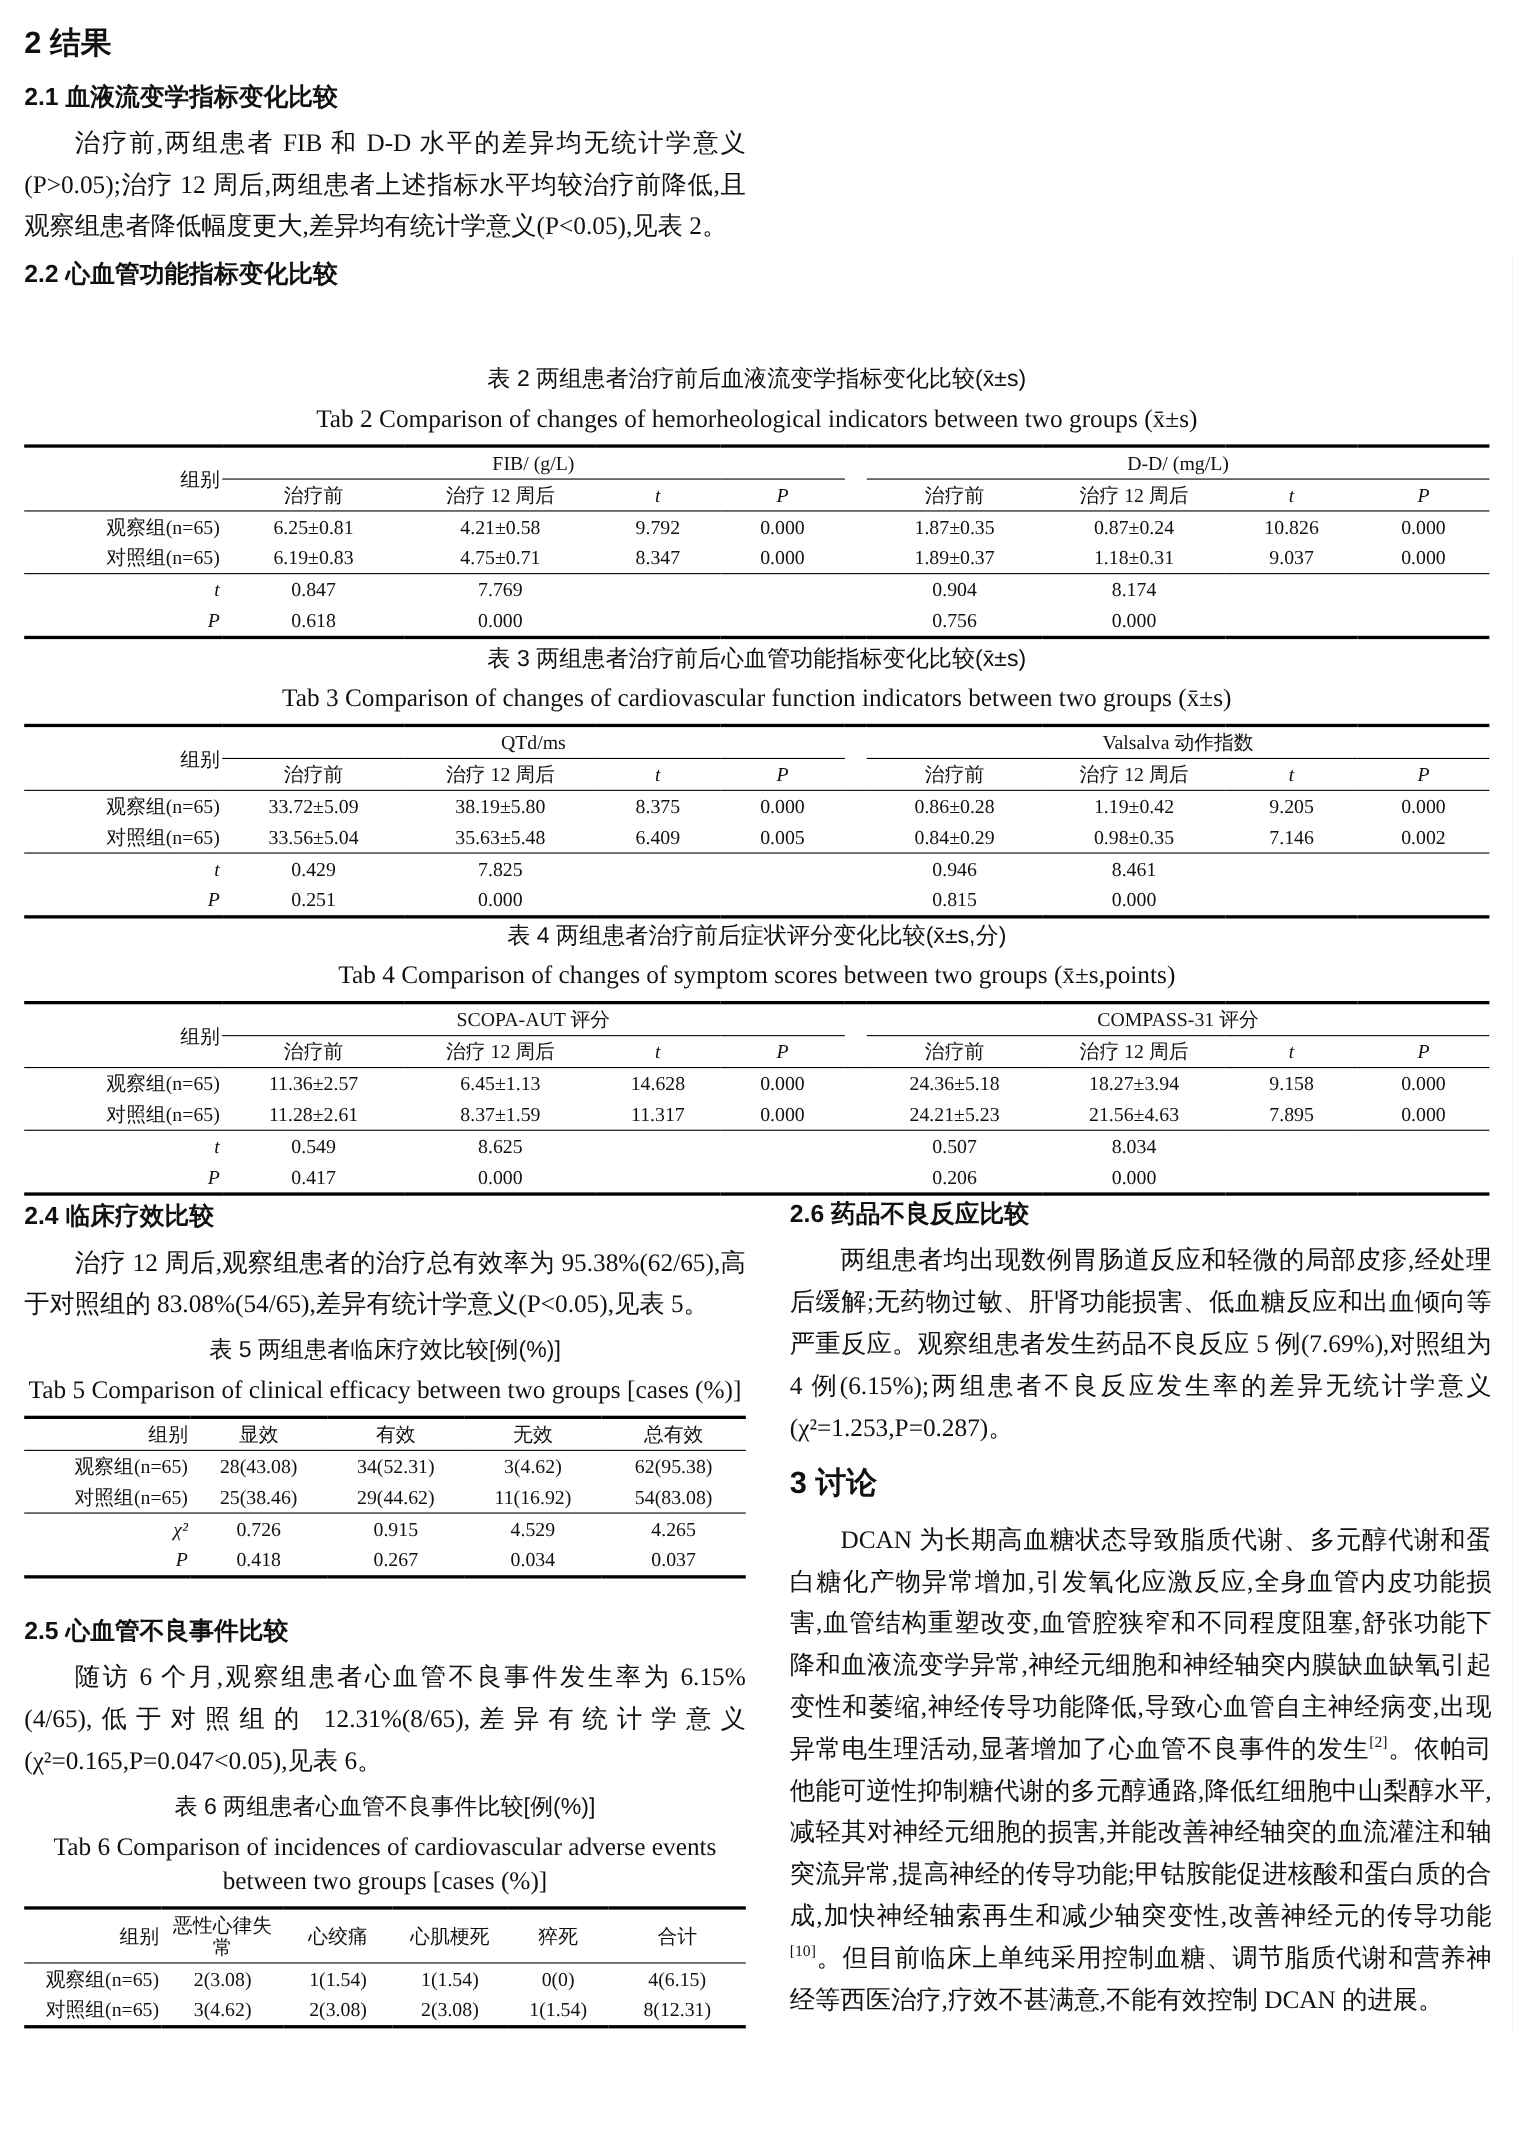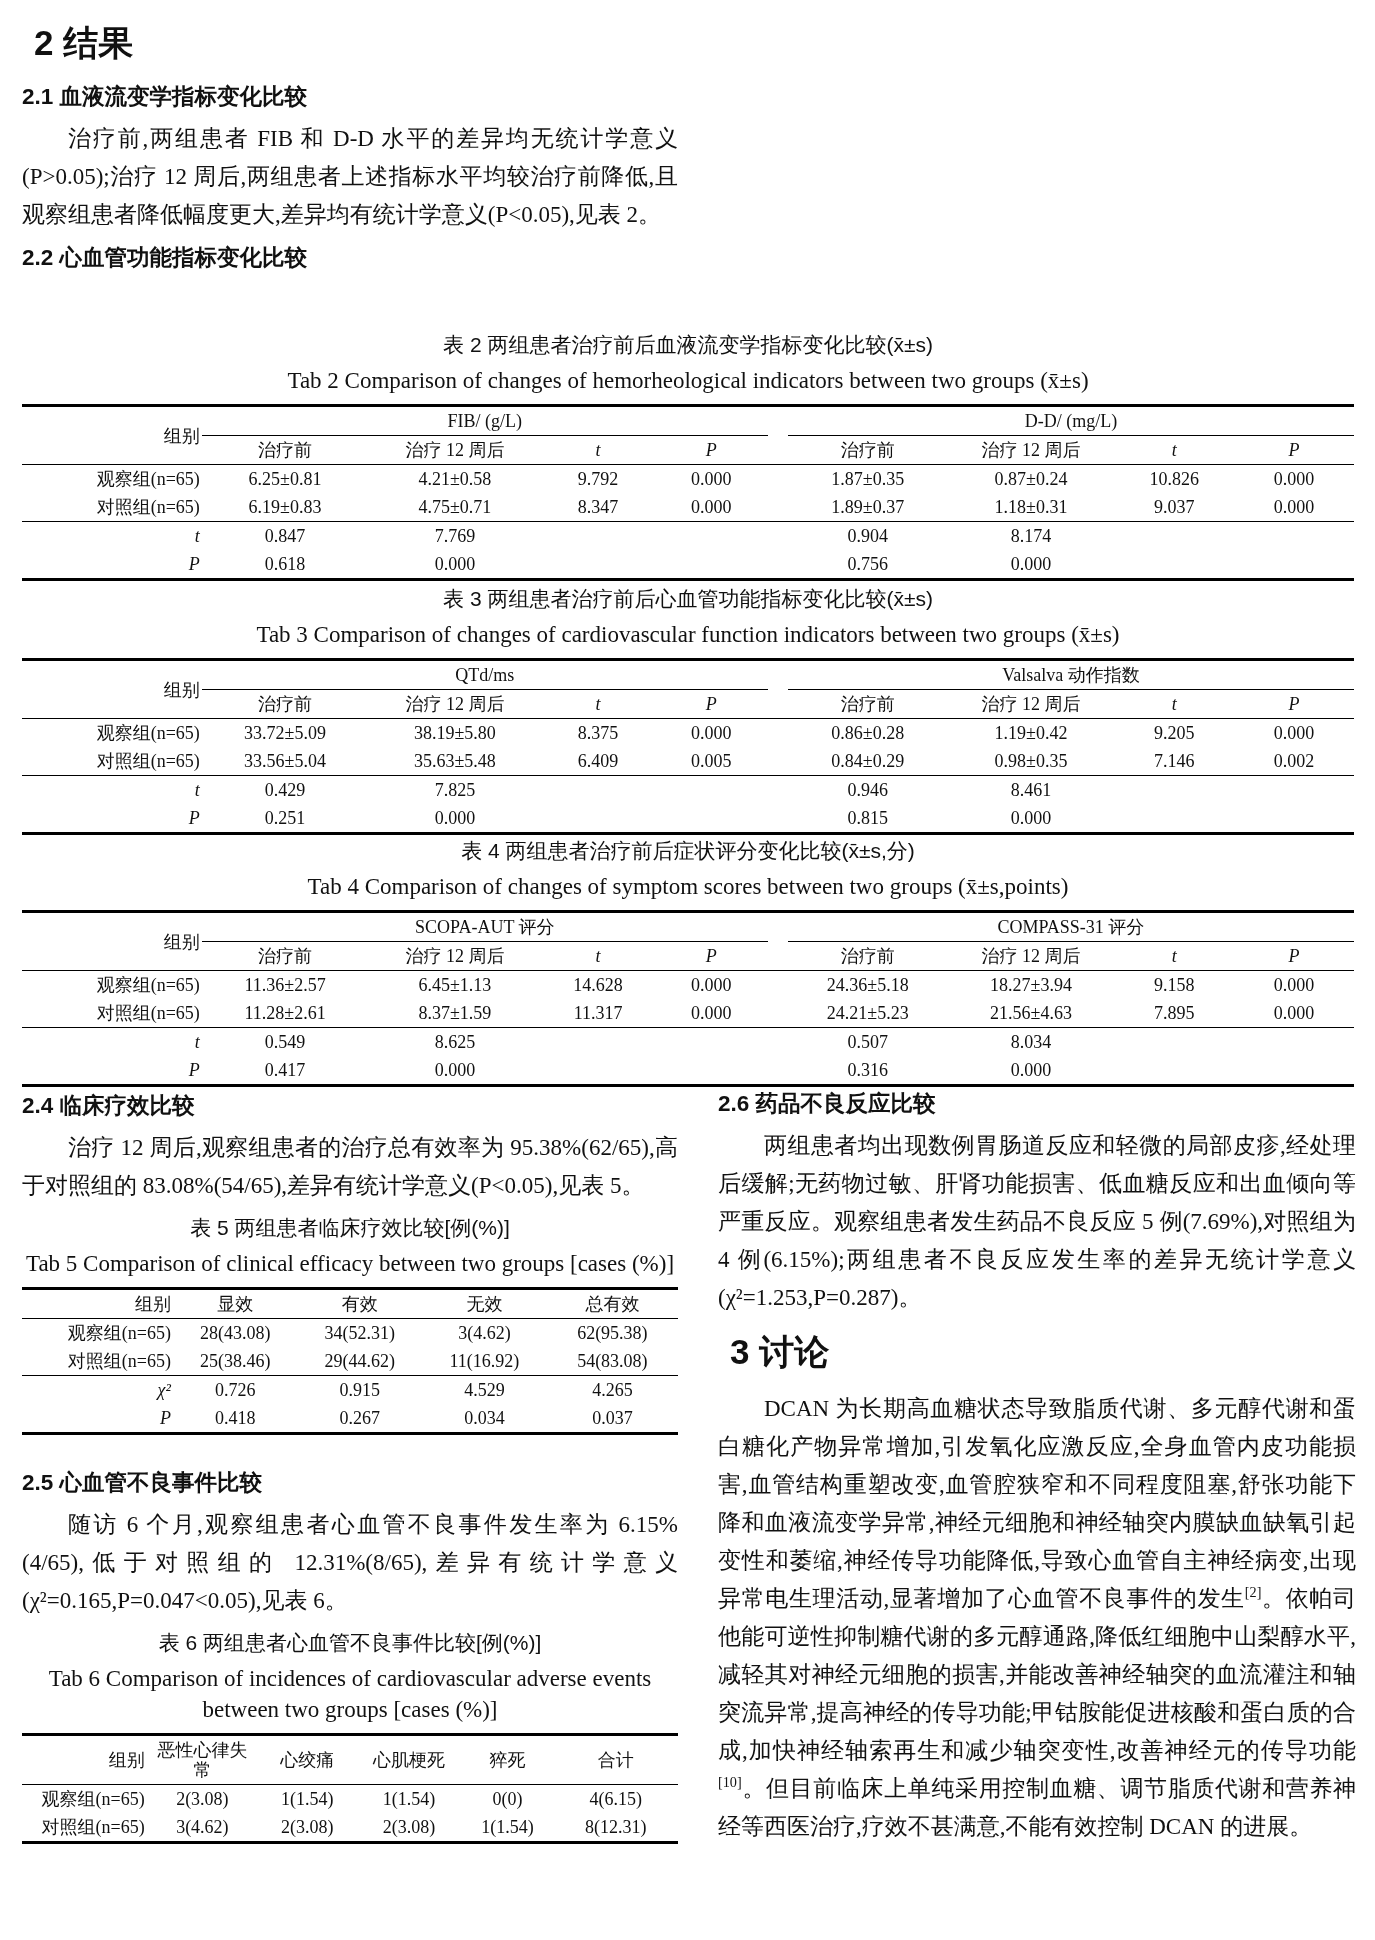--- a/index.html
+++ b/index.html
@@ -13,21 +13,21 @@
   .abs { position:absolute; }
   .top-left   { left:22px;  top:14px;   width:656px; }
   .top-right  { left:718px; top:16px;   width:638px; }
   .t2-block   { left:22px;  top:330px;  width:1332px; }
   .t3-block   { left:22px;  top:584px;  width:1332px; }
   .t4-block   { left:22px;  top:836px;  width:1332px; }
   .bottom-left  { left:22px;  top:1085px; width:656px; }
   .bottom-right { left:718px; top:1083px; width:638px; }
   .footer { left:0; right:0; top:1886px; display:flex; justify-content:space-between; padding:0 24px 0 30px; font-size:20px; }
 
-  .h1 { font-family:"Liberation Sans","DejaVu Sans",sans-serif; font-weight:bold; font-size:35px; margin:6px 0 14px 12px; }
+  .h1 { font-family:"Liberation Sans","DejaVu Sans",sans-serif; font-weight:bold; font-size:28px; margin:6px 0 14px 0; }
   .h2 { font-family:"Liberation Sans","DejaVu Sans",sans-serif; font-weight:bold; font-size:22.5px; margin:5px 0 7px 0; line-height:32px; }
   .para { font-size:23px; line-height:38px; text-align:justify; }
   .indent { text-indent:2em; }
   .mt { margin-top:8px; }
 
   .cap-zh { font-family:"Liberation Sans","DejaVu Sans",sans-serif; font-weight:normal; font-size:21px; text-align:center; line-height:30px; margin-bottom:5px; }
   .cap-en { font-family:"Liberation Serif","DejaVu Serif",serif; font-weight:normal; font-size:23px; text-align:center; line-height:31px; margin-bottom:8px; }
 
   table { width:100%; border-collapse:collapse; table-layout:fixed; }
   .dtable { border-top:3px solid #000; border-bottom:3px solid #000; font-size:18px; }
@@ -298,21 +298,21 @@
             <td></td>
             <td></td>
           </tr>
           <tr>
             <td class="lbl it">P</td>
             <td>0.417</td>
             <td>0.000</td>
             <td></td>
             <td></td>
             <td></td>
-            <td>0.316</td>
+            <td>0.206</td>
             <td>0.000</td>
             <td></td>
             <td></td>
           </tr>
         </tbody>
       </table>
   </div>
 
   <div class="abs bottom-left">
     <div class="h2">2.4  临床疗效比较</div>

